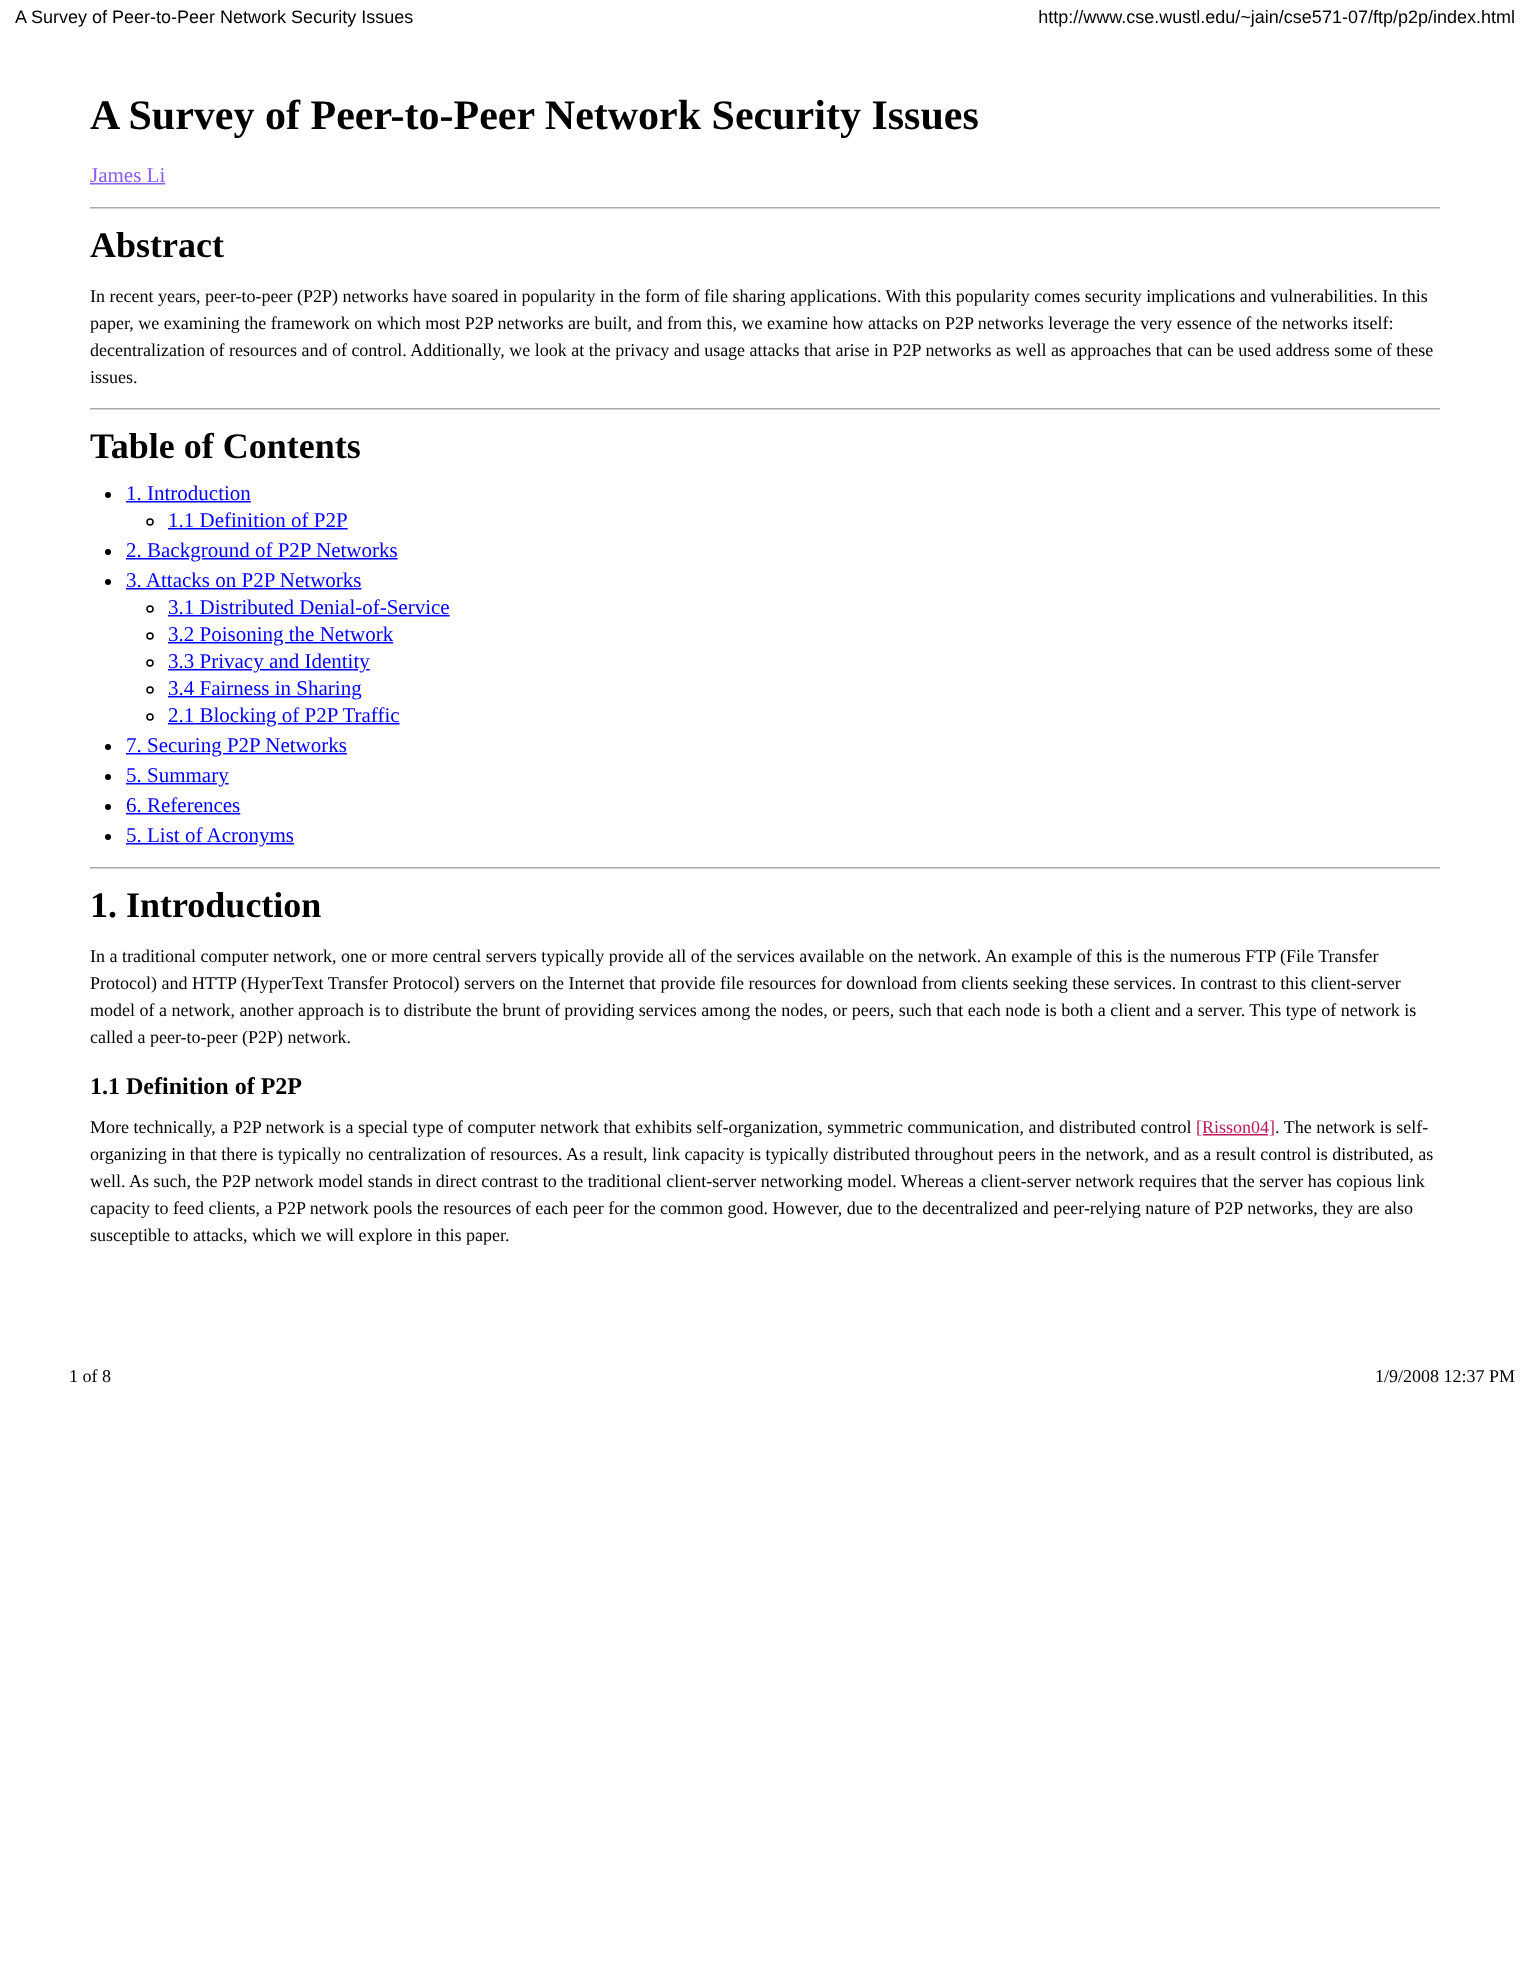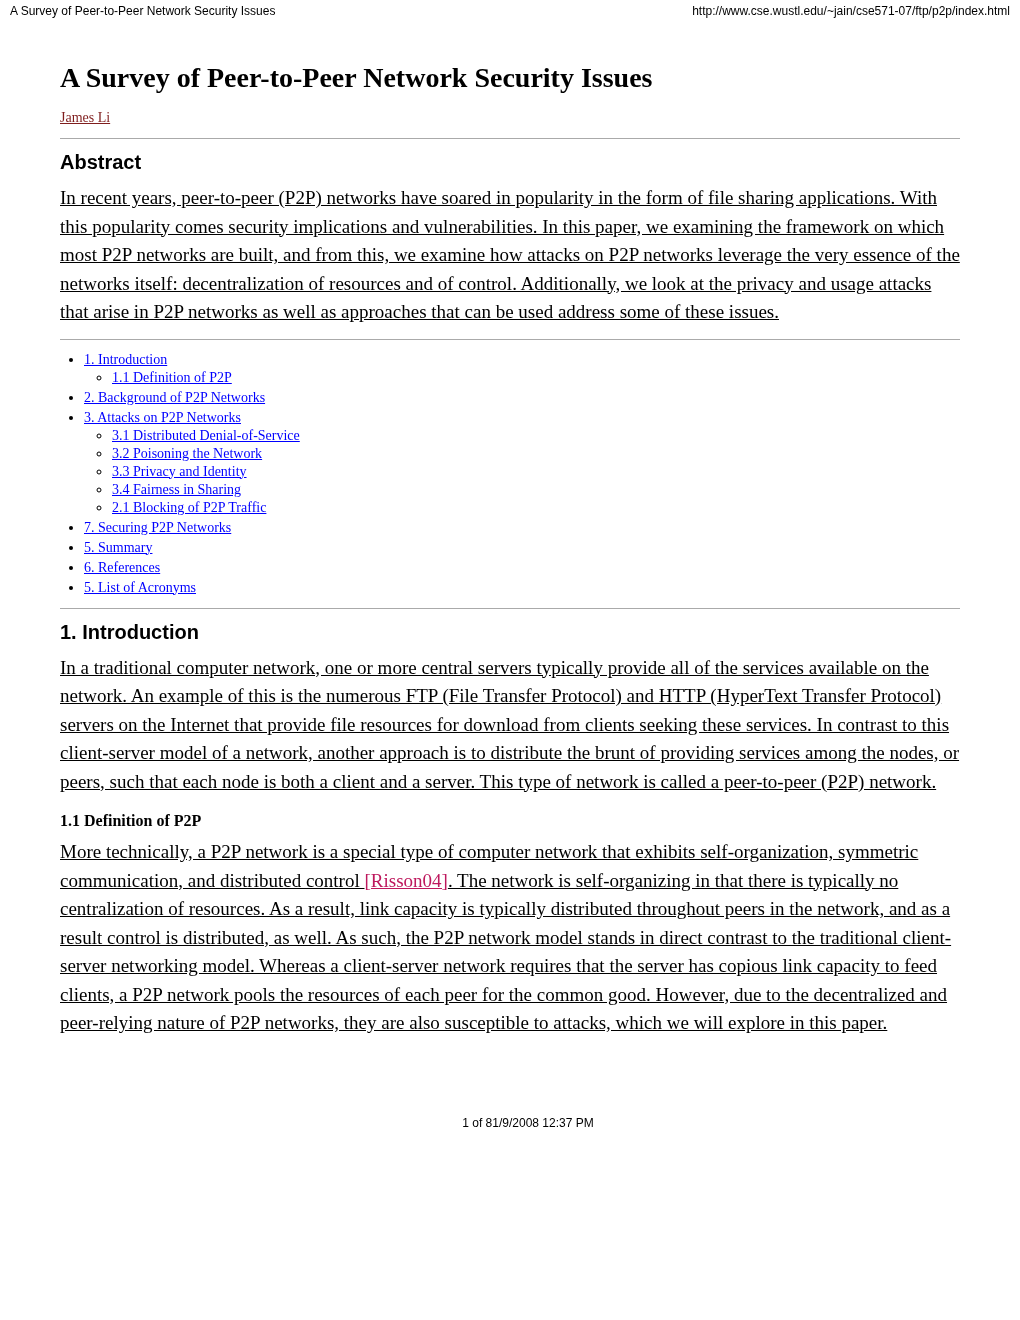--- a/index.html
+++ b/index.html
@@ -31,51 +31,50 @@
       margin: 0 auto;
     }
     h1.main-title {
       font-family: Times New Roman, serif;
       font-size: 28px;
       font-weight: bold;
       margin-bottom: 16px;
       margin-top: 10px;
     }
     .author-link {
-      color: #7f1d1d;
+      color: #8b5cf6;
       text-decoration: underline;
       font-family: Times New Roman, serif;
       font-size: 14px;
       cursor: pointer;
     }
     hr.divider {
       border: none;
       border-top: 1px solid #aaa;
       margin: 12px 0;
     }
     h2.section-title {
-      font-family: Liberation Sans, sans-serif;
-      font-size: 20px;
+      font-family: Liberation Serif, serif;
+      font-size: 24px;
       font-weight: bold;
       margin-bottom: 10px;
       margin-top: 0;
     }
     h3.subsection-title {
       font-family: Times New Roman, serif;
       font-size: 16px;
       font-weight: bold;
       margin-bottom: 8px;
       margin-top: 16px;
     }
     p.body-text {
       font-family: Times New Roman, serif;
-      font-size: 19px;
+      font-size: 12px;
       line-height: 1.5;
       margin-bottom: 12px;
-      text-decoration: underline;
     }
     .toc-list {
       list-style: disc;
       padding-left: 24px;
       margin-bottom: 4px;
     }
     .toc-list > li {
       margin-bottom: 4px;
     }
     .toc-sublist {
@@ -88,23 +87,23 @@
     }
     .toc-link {
       color: #00f;
       text-decoration: underline;
       font-family: Times New Roman, serif;
       font-size: 14px;
       cursor: pointer;
     }
     .footer-bar {
       display: flex;
-      justify-content: center;
+      justify-content: space-between;
       padding: 6px 10px;
-      font-family: Liberation Sans, sans-serif;
+      font-family: Liberation Serif, serif;
       font-size: 12px;
       color: #000;
       margin-top: 20px;
       margin-left: 36px;
     }
     .ref-link {
       color: #be185d;
       text-decoration: underline;
       cursor: pointer;
     }
@@ -125,20 +124,21 @@
     <a class="author-link">James Li</a>
   </div>
 
   <hr class="divider">
 
   <h2 class="section-title">Abstract</h2>
   <p class="body-text">In recent years, peer-to-peer (P2P) networks have soared in popularity in the form of file sharing applications. With this popularity comes security implications and vulnerabilities. In this paper, we examining the framework on which most P2P networks are built, and from this, we examine how attacks on P2P networks leverage the very essence of the networks itself: decentralization of resources and of control. Additionally, we look at the privacy and usage attacks that arise in P2P networks as well as approaches that can be used address some of these issues.</p>
 
   <hr class="divider">
 
+  <h2 class="section-title">Table of Contents</h2>
 
   <ul class="toc-list">
 
     <li>
       <a class="toc-link">1. Introduction</a>
       <ul class="toc-sublist">
         <li>
           <a class="toc-link">1.1 Definition of P2P</a>
         </li>
       </ul>

